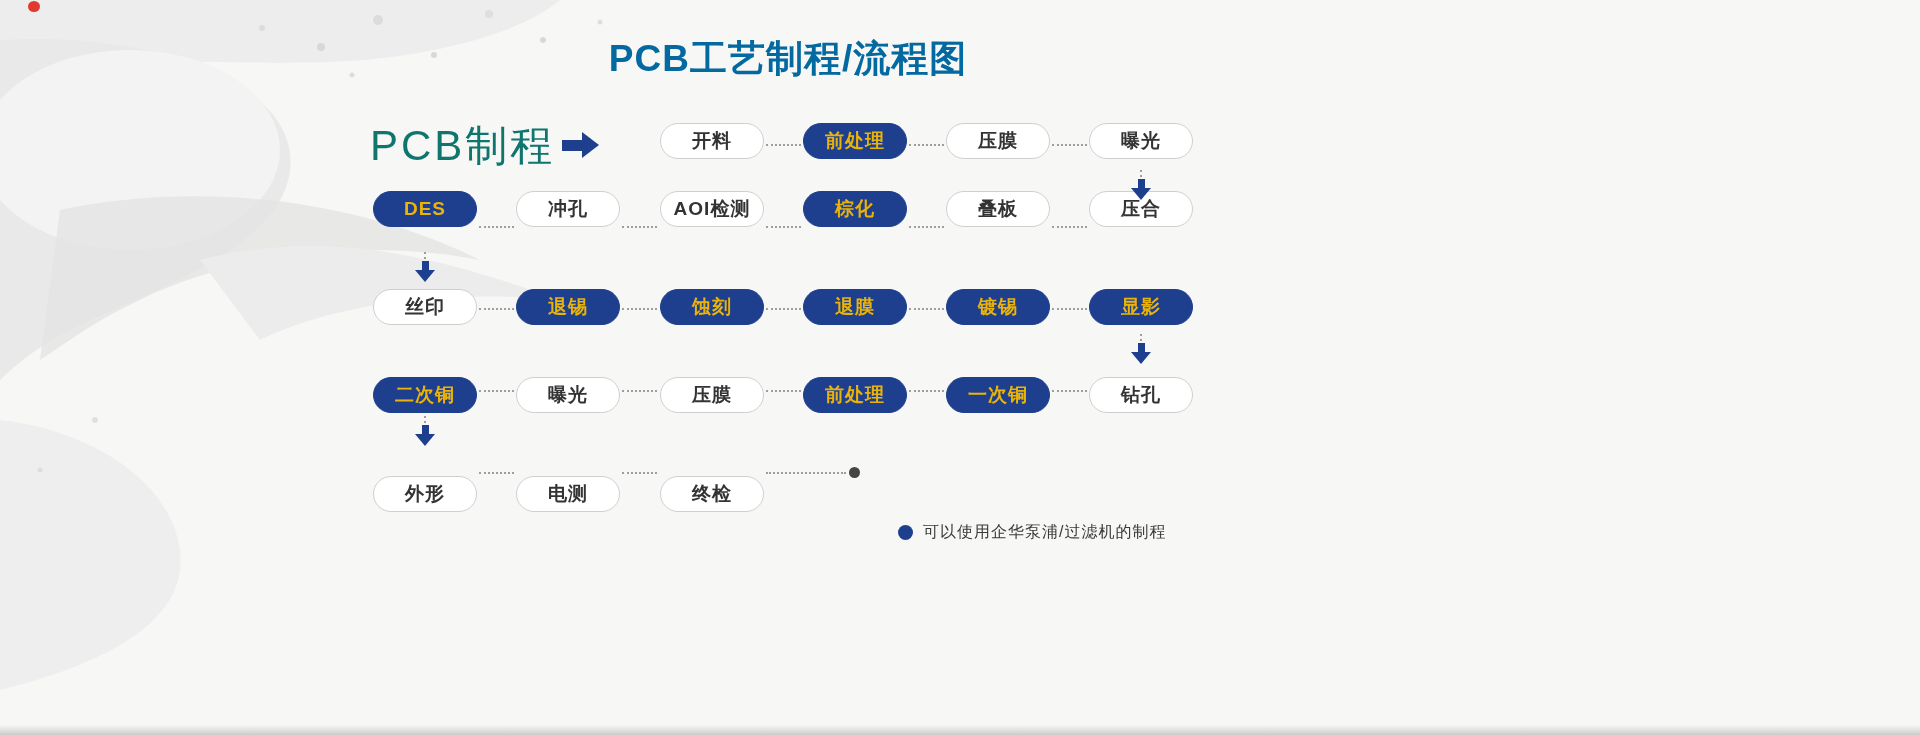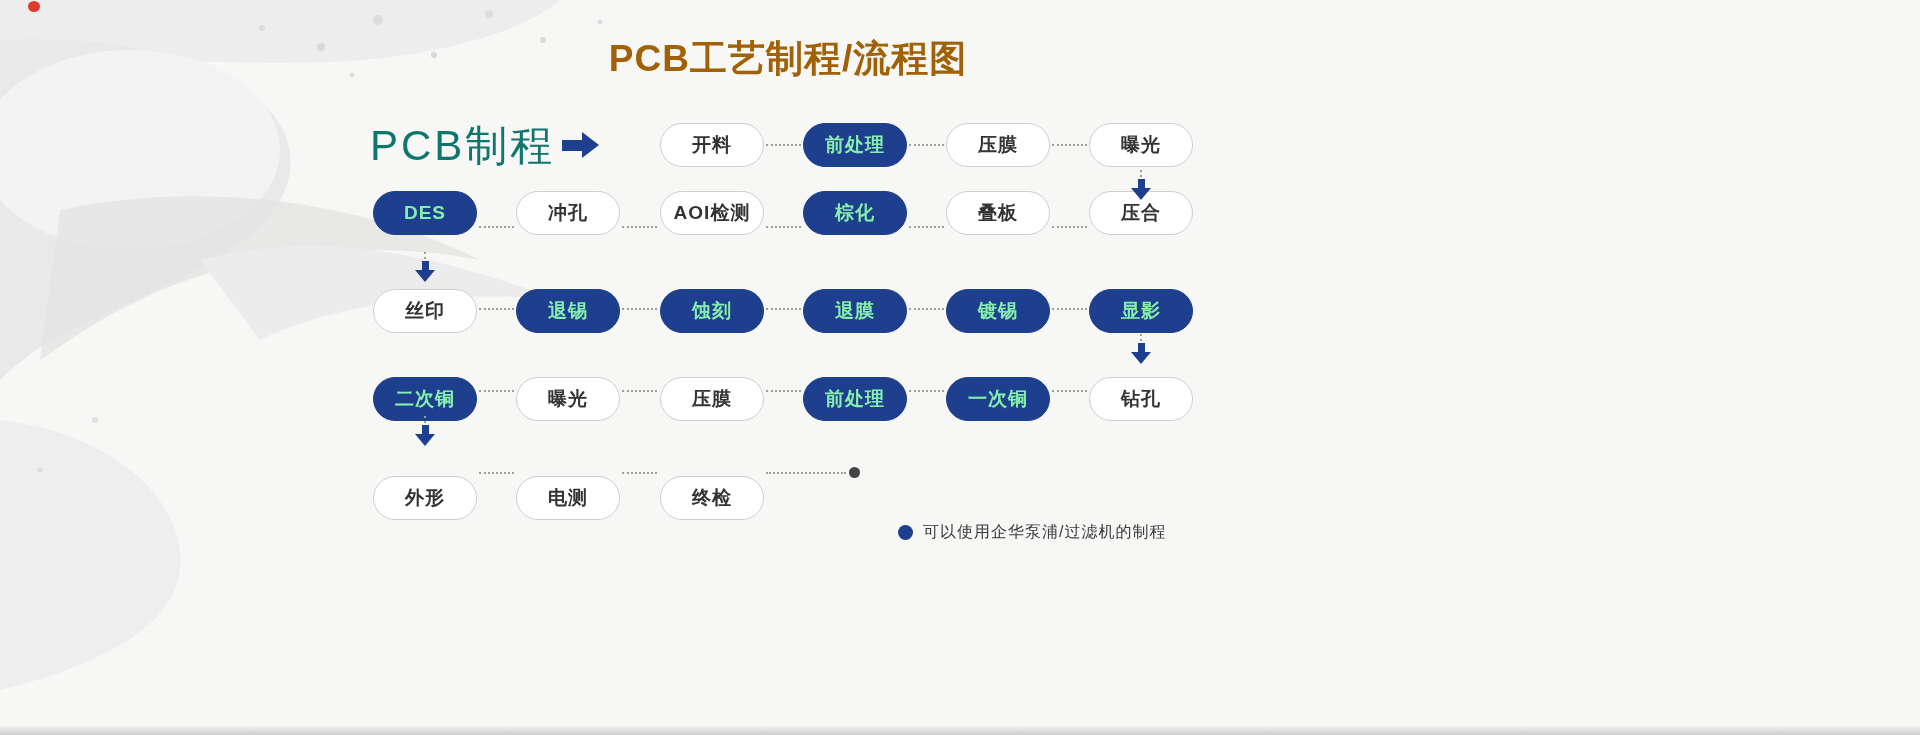--- a/index.html
+++ b/index.html
@@ -7,37 +7,37 @@
   .stage {
     position: relative; width: 1920px; height: 735px; margin: 0 auto;
     background: var(--background, #f7f7f6); overflow: hidden;
     font-family: "Liberation Sans", "DejaVu Sans", sans-serif;
   }
   .bg-splash { position: absolute; left: 0; top: 0; width: 1920px; height: 735px; pointer-events: none; }
   .red-dot { position: absolute; left: 28px; top: 1px; width: 12px; height: 11px; border-radius: 50%; background: #e03a2f; }
 
   .title {
     position: absolute; top: 34px; left: 0; width: 1576px; margin: 0;
-    text-align: center; font-size: 37px; font-weight: 800; color: #a16207; letter-spacing: 1px;
+    text-align: center; font-size: 37px; font-weight: 800; color: #0369a1; letter-spacing: 1px;
   }
   .flow-label {
     position: absolute; left: 370px; top: 118px;
     font-size: 42px; font-weight: 500; color: #0f766e; letter-spacing: 3px;
   }
   .block-arrow { position: absolute; left: 562px; top: 132px; height: 26px; display: flex; align-items: center; }
   .block-arrow .stem { width: 20px; height: 11px; background: var(--accent, #1e3e8e); }
   .block-arrow .head { width: 0; height: 0; border-top: 13px solid transparent; border-bottom: 13px solid transparent; border-left: 17px solid var(--accent, #1e3e8e); }
 
   .node {
-    position: absolute; width: 104px; height: 44px; border-radius: 22px;
+    position: absolute; width: 104px; height: 36px; border-radius: 22px;
     background: var(--pill-background, #ffffff); border: 1.5px solid var(--pill-border, #cfcfcf);
     color: var(--pill-text, #333333); display: flex; align-items: center; justify-content: center;
     font-size: 19px; font-weight: 600; letter-spacing: 1px; white-space: nowrap;
   }
-  .node.blue { background: var(--accent, #1e3e8e); border-color: var(--accent, #1e3e8e); color: #86efac; font-weight: 700; }
+  .node.blue { background: var(--accent, #1e3e8e); border-color: var(--accent, #1e3e8e); color: #eab308; font-weight: 700; }
 
   .c1 { left: 373px; } .c2 { left: 516px; } .c3 { left: 660px; }
   .c4 { left: 803px; } .c5 { left: 946px; } .c6 { left: 1089px; }
   .r1 { top: 123px; } .r2 { top: 191px; } .r3 { top: 289px; } .r4 { top: 377px; } .r5 { top: 476px; }
 
   .hcon { position: absolute; width: 35px; height: 0; border-top: 2px dotted var(--connector, #9e9e9e); }
   .gx1 { left: 479px; } .gx2 { left: 622px; } .gx3 { left: 766px; } .gx4 { left: 909px; } .gx5 { left: 1052px; }
   .ry1 { top: 144px; } .ry2 { top: 226px; } .ry3 { top: 308px; } .ry4 { top: 390px; } .ry5 { top: 472px; }
   .tail { width: 80px; }
   .end-dot { position: absolute; left: 849px; top: 467px; width: 11px; height: 11px; border-radius: 50%; background: var(--end-dot, #454545); }

